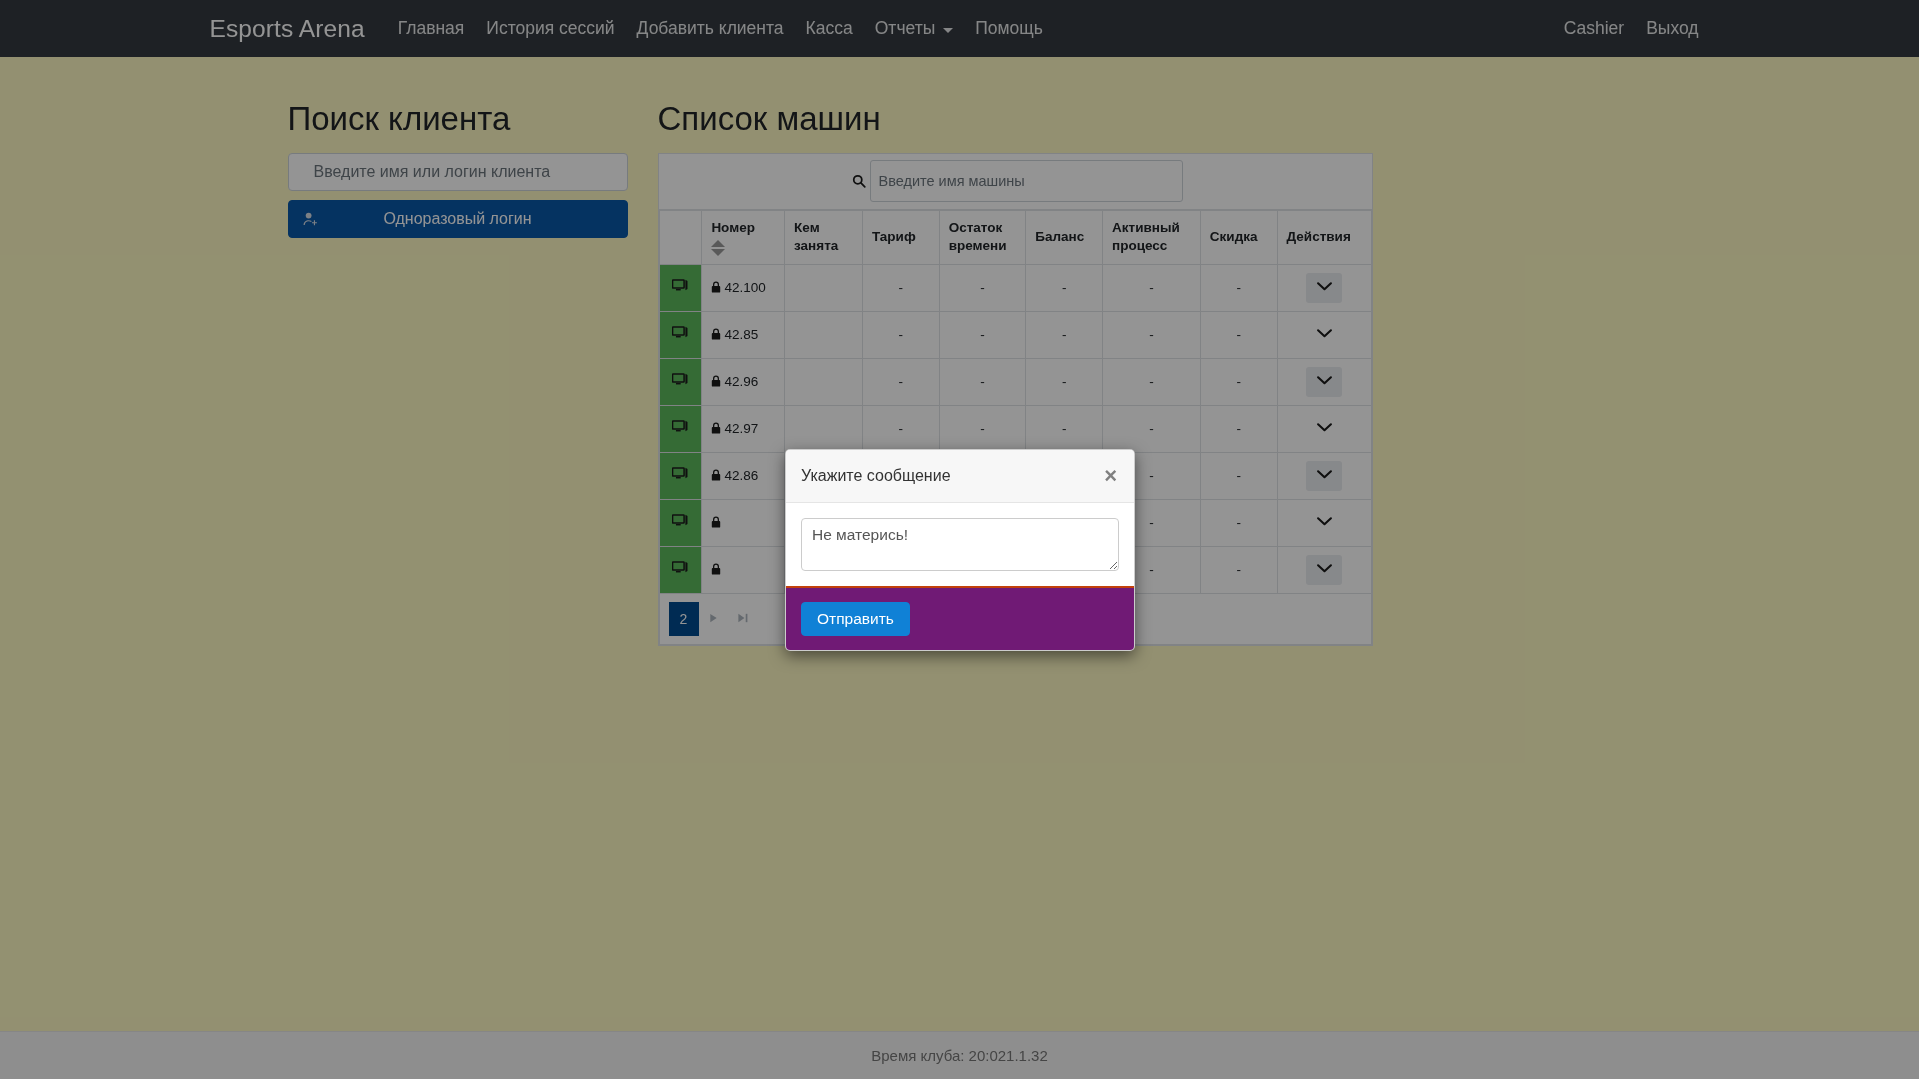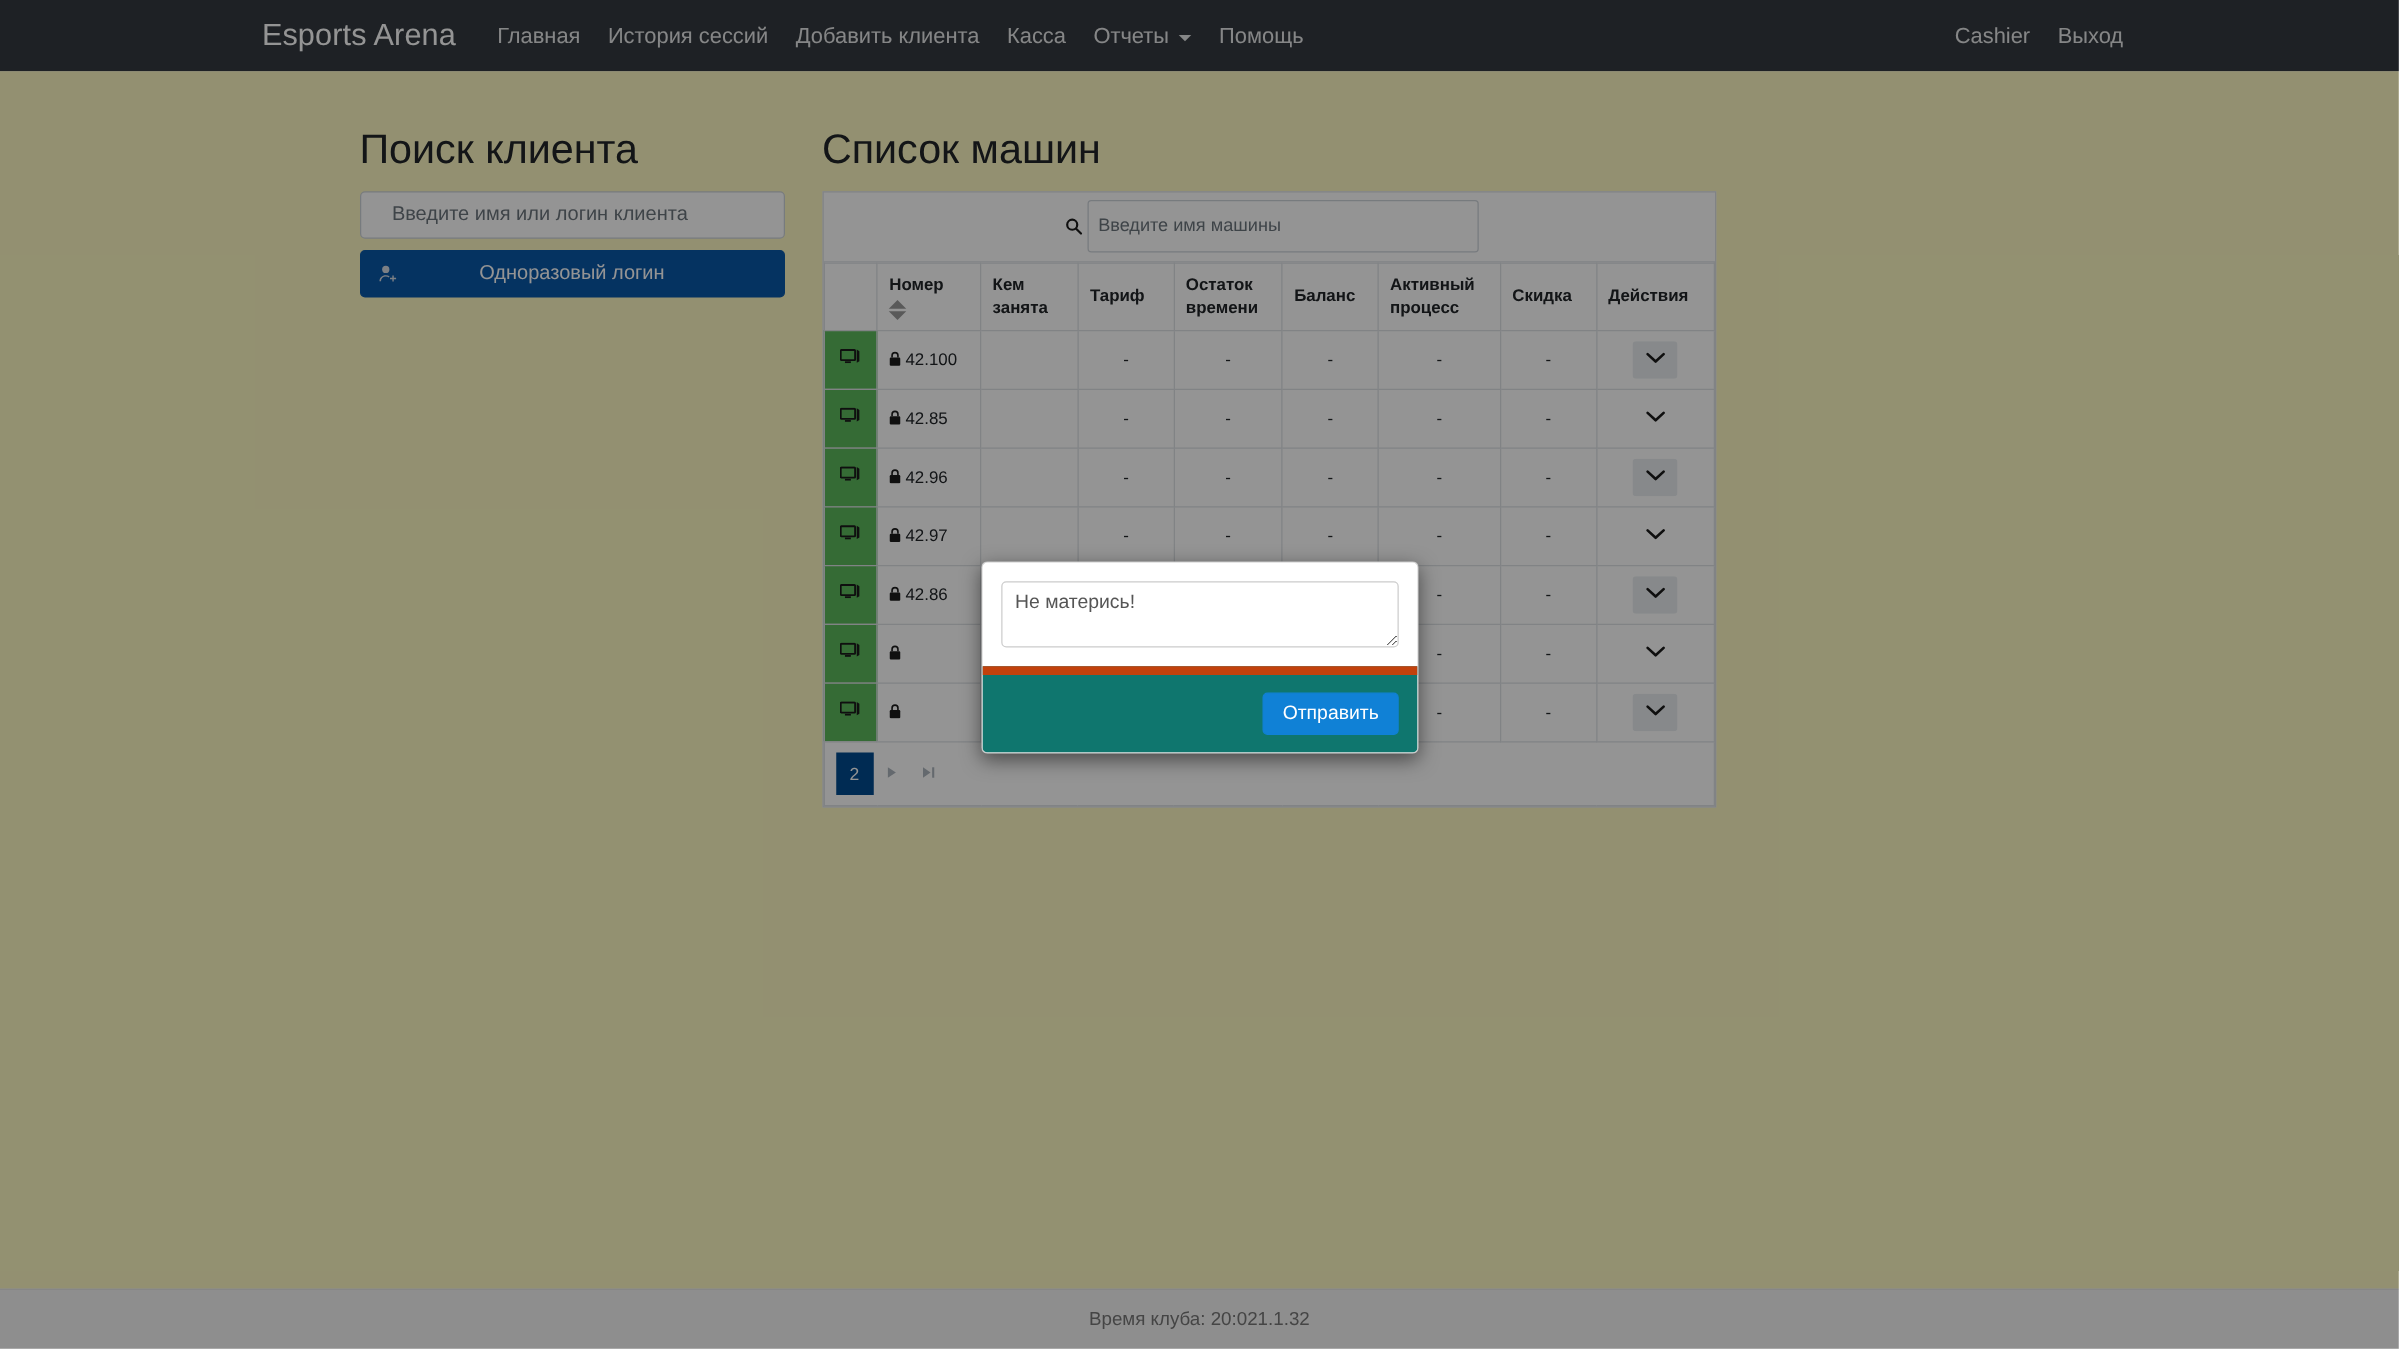--- a/index.html
+++ b/index.html
@@ -339,24 +339,23 @@
     padding: 7px 10px;
     font-size: 15.5px;
     color: #555;
     resize: vertical;
     outline: none;
     font-family: "Liberation Sans", sans-serif;
     display: block;
   }
   .modal-footer {
     padding: 14px 15px;
-    border-top: 7px solid #c2410c;
-    display: flex;
-    justify-content: flex-end;
-    background: #0f766e;
+    border-top: 2px solid #c2410c;
+    display: flex;
+    background: #701a75;
   }
   .btn-send {
     background: #1081d6;
     border: 1px solid #1081d6;
     color: #fff;
     font-size: 15.5px;
     border-radius: 4px;
     padding: 7px 15px;
     cursor: pointer;
     font-family: "Liberation Sans", sans-serif;
@@ -661,19 +660,23 @@
       <span>Время клуба: 20:02</span>
       <span>1.1.32</span>
     </div>
   </div>
 
 </div>
 
 <div class="backdrop"></div>
 
 <div class="modal">
+  <div class="modal-header">
+    <span class="modal-title">Укажите сообщение</span>
+    <button class="modal-close">×</button>
+  </div>
   <div class="modal-body">
     <textarea class="modal-textarea" style="">Не матерись!</textarea>
   </div>
   <div class="modal-footer">
     <button class="btn-send">Отправить</button>
   </div>
 </div>
 
 </body></html>

